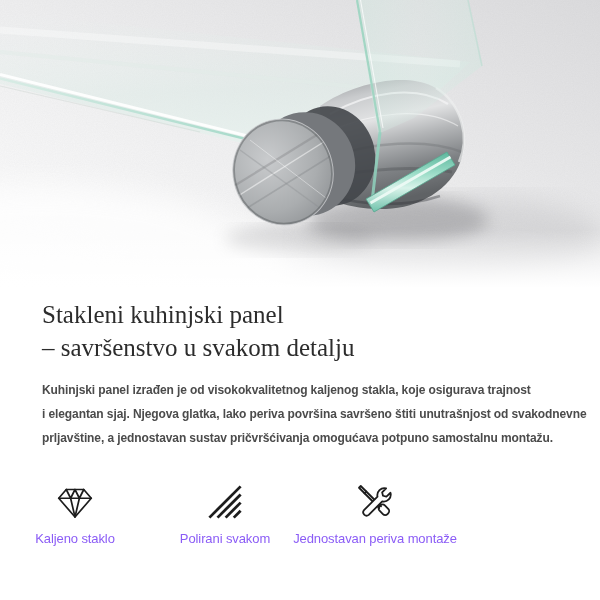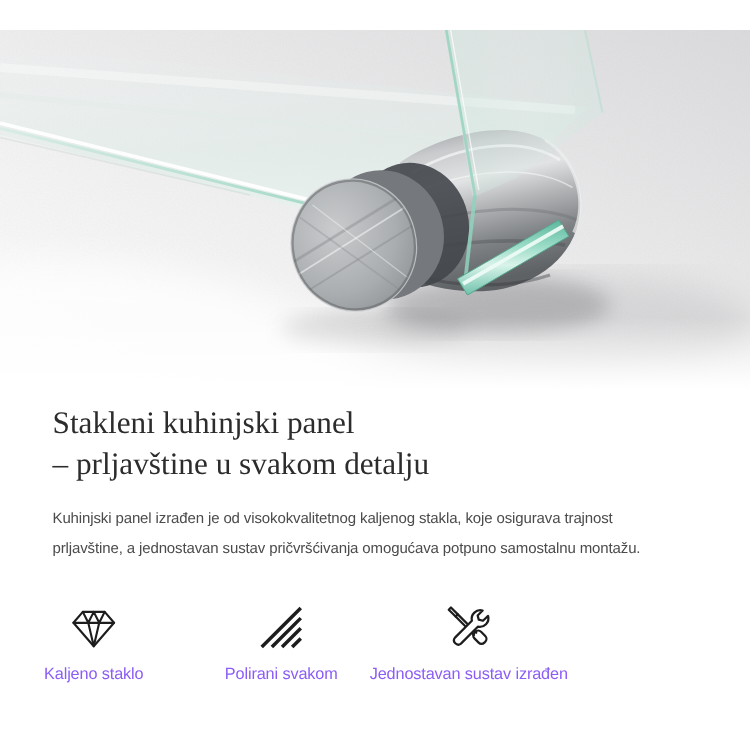--- a/index.html
+++ b/index.html
@@ -1,35 +1,35 @@
 <!DOCTYPE html>
 <html lang="hr"><head>
 <meta charset="utf-8">
 <style>
   html, body { margin:0; padding:0; width:600px; height:600px; background:#ffffff; overflow:hidden; }
   body { font-family:"Liberation Sans", sans-serif; }
-  .canvas { position:relative; width:600px; height:488px; background:#ffffff;margin-top:24px; }
+  .canvas { position:relative; width:600px; height:488px; background:#ffffff; }
 
   .hero { width:600px; height:288px; overflow:hidden; }
   .hero svg { display:block; }
 
   .content { padding:0 20px 0 42px; }
 
   .headline {
     margin:10px 0 0 0;
     font-family:"Liberation Serif", serif;
     font-weight:400;
     font-size:25px;
     line-height:33px;
     color:#2c2c2c;
     letter-spacing:0;
   }
   .h-line { display:block; white-space:nowrap; }
 
-  .desc { margin:14px 0 0 0; font-size:12px; line-height:24px; color:#4b4b4b; letter-spacing:-0.1px; }
+  .desc { margin:14px 0 0 0; font-size:12px; line-height:24px; color:#4b4b4b; letter-spacing:-0.1px;font-weight:bold; }
   .d-line { display:block; white-space:nowrap; }
 
   .features {
     margin-top:32px;
     margin-left:-42px;
     width:600px;
     display:grid;
     grid-template-columns:repeat(4, 150px);
   }
   .feature { display:flex; flex-direction:column; align-items:center; }
@@ -163,25 +163,26 @@
       </g>
 
       <rect x="0" y="230" width="600" height="58" fill="url(#fadeWhite)"></rect>
     </svg>
   </div>
 
   <div class="content">
 
     <h1 class="headline">
       <span class="h-line">Stakleni kuhinjski panel</span>
-      <span class="h-line">– prljavštine u svakom detalju</span>
+      <span class="h-line">– savršenstvo u svakom detalju</span>
     </h1>
 
     <p class="desc">
       <span class="d-line">Kuhinjski panel izrađen je od visokokvalitetnog kaljenog stakla, koje osigurava trajnost</span>
+      <span class="d-line">i elegantan sjaj. Njegova glatka, lako periva površina savršeno štiti unutrašnjost od svakodnevne</span>
       <span class="d-line">prljavštine, a jednostavan sustav pričvršćivanja omogućava potpuno samostalnu montažu.</span>
     </p>
 
     <div class="features">
 
       <div class="feature">
         <svg class="f-icon" viewBox="0 0 32 32">
           <g fill="none" stroke="#1d1d1d" stroke-width="1.7" stroke-linejoin="round" stroke-linecap="round">
             <path d="M9 6 L23 6 L29 13 L16 28 L3 13 Z"></path>
             <path d="M9 6 L12.5 13 L16 6 L19.5 13 L23 6"></path>
@@ -206,19 +207,19 @@
 
       <div class="feature">
         <svg class="f-icon" viewBox="0 0 32 32">
           <g fill="none" stroke="#1d1d1d" stroke-width="1.8" stroke-linecap="round" stroke-linejoin="round">
             <path d="M4.6 3.2 L9 7.6 L7.6 9 L3.2 4.6 Z"></path>
             <path d="M9 7.6 L20.8 19.4 M7.6 9 L19.4 20.8"></path>
             <rect x="18.6" y="19.2" width="9" height="6" rx="2.6" transform="rotate(45 23.1 22.2)"></rect>
             <path d="M28.4 8.6 a5.6 5.6 0 0 1 -6.6 6.9 L11 26.3 a2.7 2.7 0 0 1 -3.8 -3.8 L18 11.7 a5.6 5.6 0 0 1 6.9 -6.6 l-3.2 3.2 0.7 2.7 2.7 0.7 z" fill="#ffffff"></path>
           </g>
         </svg>
-        <div class="f-label">Jednostavan sustav izrađen</div>
+        <div class="f-label">Jednostavan periva montaže</div>
       </div>
 
 
     </div>
   </div>
 </div>
 
 </body></html>

